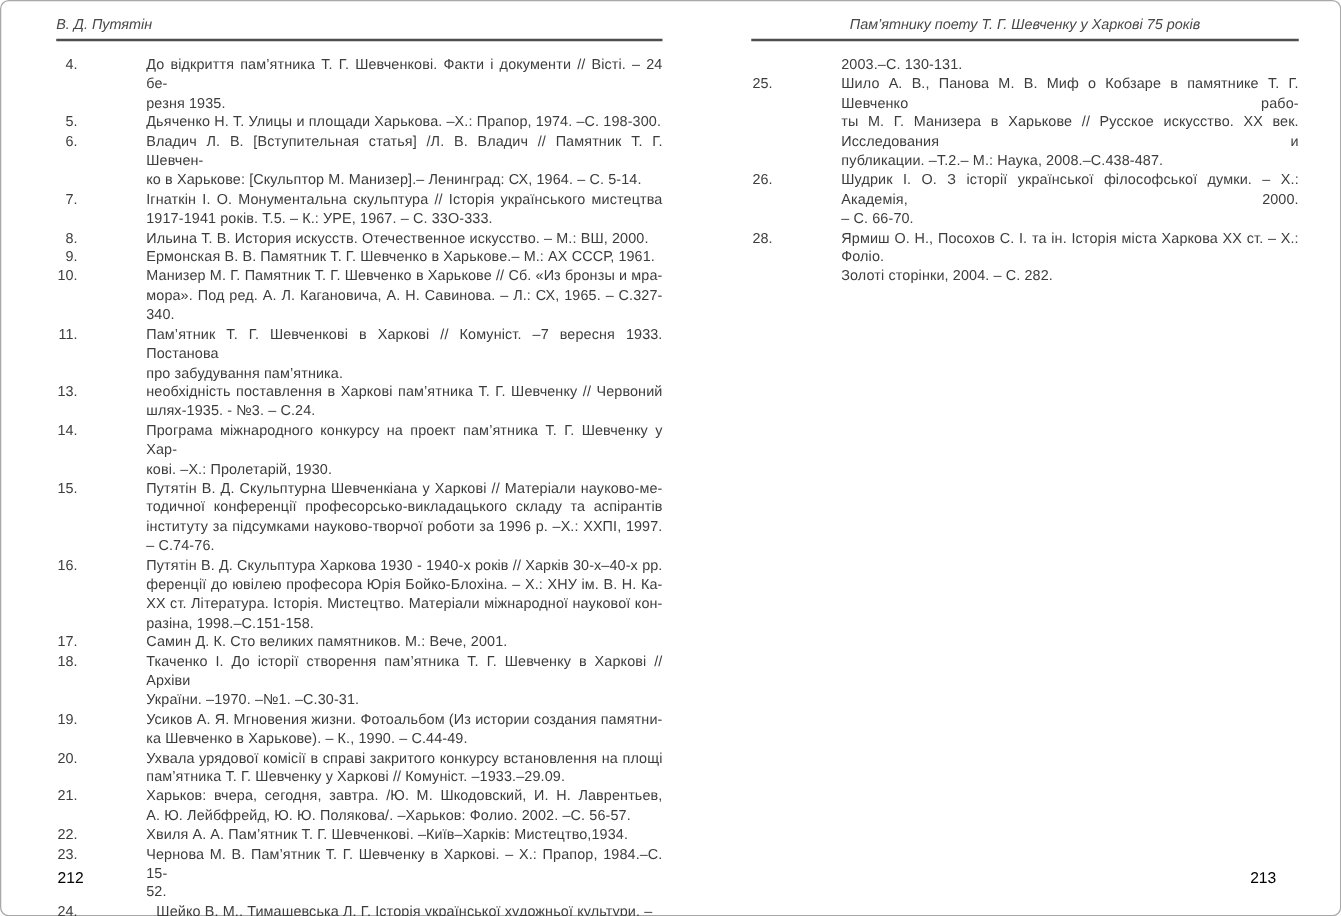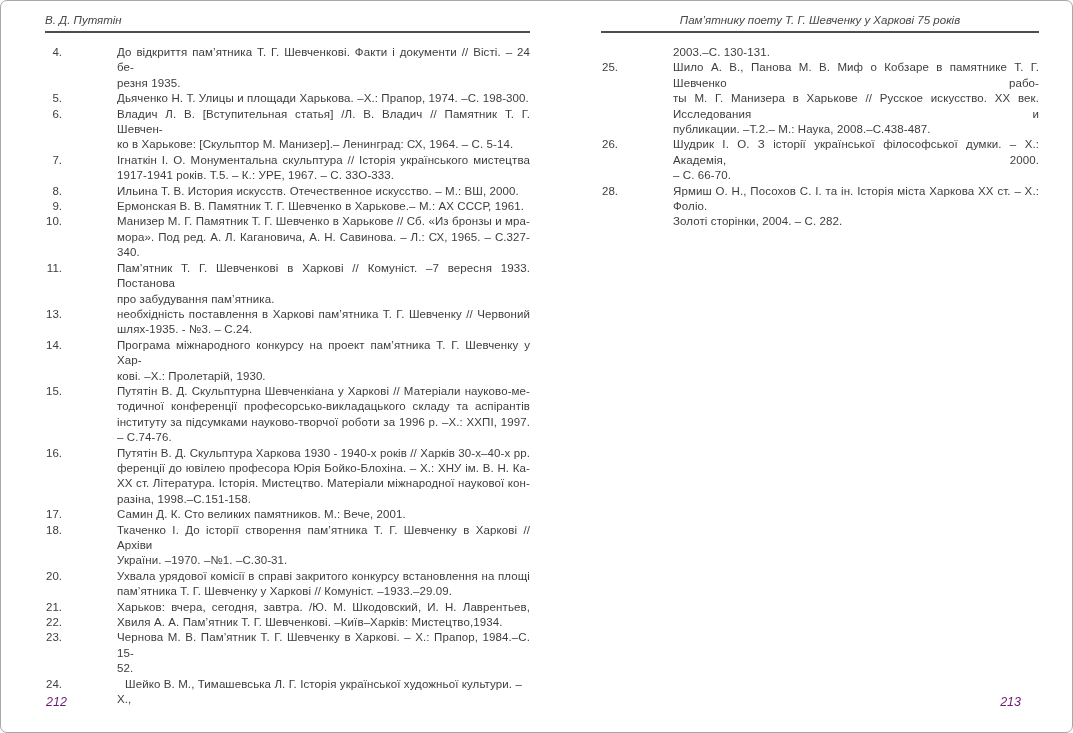--- a/index.html
+++ b/index.html
@@ -46,22 +46,21 @@
     text-align: justify;
     text-align-last: justify;
     letter-spacing: 0.1px;
     margin-left: 48px;
   }
   .ref-line.last { text-align: center; text-align-last: left; }
   .page-num {
     position: absolute;
     top: 694px;
     font-size: 12.5px;
-    color: #701a75;
-    font-style: italic;
+    color: #000000;
   }
   .page-num-left { left: 45px; }
   .page-num-right { left: 600px; width: 420px; text-align: right; }
 </style>
 </head>
 <body>
 
 <div class="sheet">
 
   <div class="column col-left">
@@ -160,30 +159,38 @@
           </div>
         </div>
         <div class="ref-item">
           <div class="ref-num">18.</div>
           <div class="ref-body">
             <div class="ref-line">Ткаченко І. До історії створення пам’ятника Т. Г. Шевченку в Харкові // Архіви</div>
             <div class="ref-line last">України. –1970. –№1. –С.30-31.</div>
           </div>
         </div>
         <div class="ref-item">
+          <div class="ref-num">19.</div>
+          <div class="ref-body">
+            <div class="ref-line">Усиков А. Я. Мгновения жизни. Фотоальбом (Из истории создания памятни-</div>
+            <div class="ref-line last">ка Шевченко в Харькове). – К., 1990. – С.44-49.</div>
+          </div>
+        </div>
+        <div class="ref-item">
           <div class="ref-num">20.</div>
           <div class="ref-body">
             <div class="ref-line">Ухвала урядової комісії в справі закритого конкурсу встановлення на площі</div>
             <div class="ref-line last">пам’ятника Т. Г. Шевченку у Харкові // Комуніст. –1933.–29.09.</div>
           </div>
         </div>
         <div class="ref-item">
           <div class="ref-num">21.</div>
           <div class="ref-body">
             <div class="ref-line">Харьков: вчера, сегодня, завтра. /Ю. М. Шкодовский, И. Н. Лаврентьев,</div>
+            <div class="ref-line last">А. Ю. Лейбфрейд, Ю. Ю. Полякова/. –Харьков: Фолио. 2002. –С. 56-57.</div>
           </div>
         </div>
         <div class="ref-item">
           <div class="ref-num">22.</div>
           <div class="ref-body">
             <div class="ref-line last">Хвиля А. А. Пам’ятник Т. Г. Шевченкові. –Київ–Харків: Мистецтво,1934.</div>
           </div>
         </div>
         <div class="ref-item">
           <div class="ref-num">23.</div>

